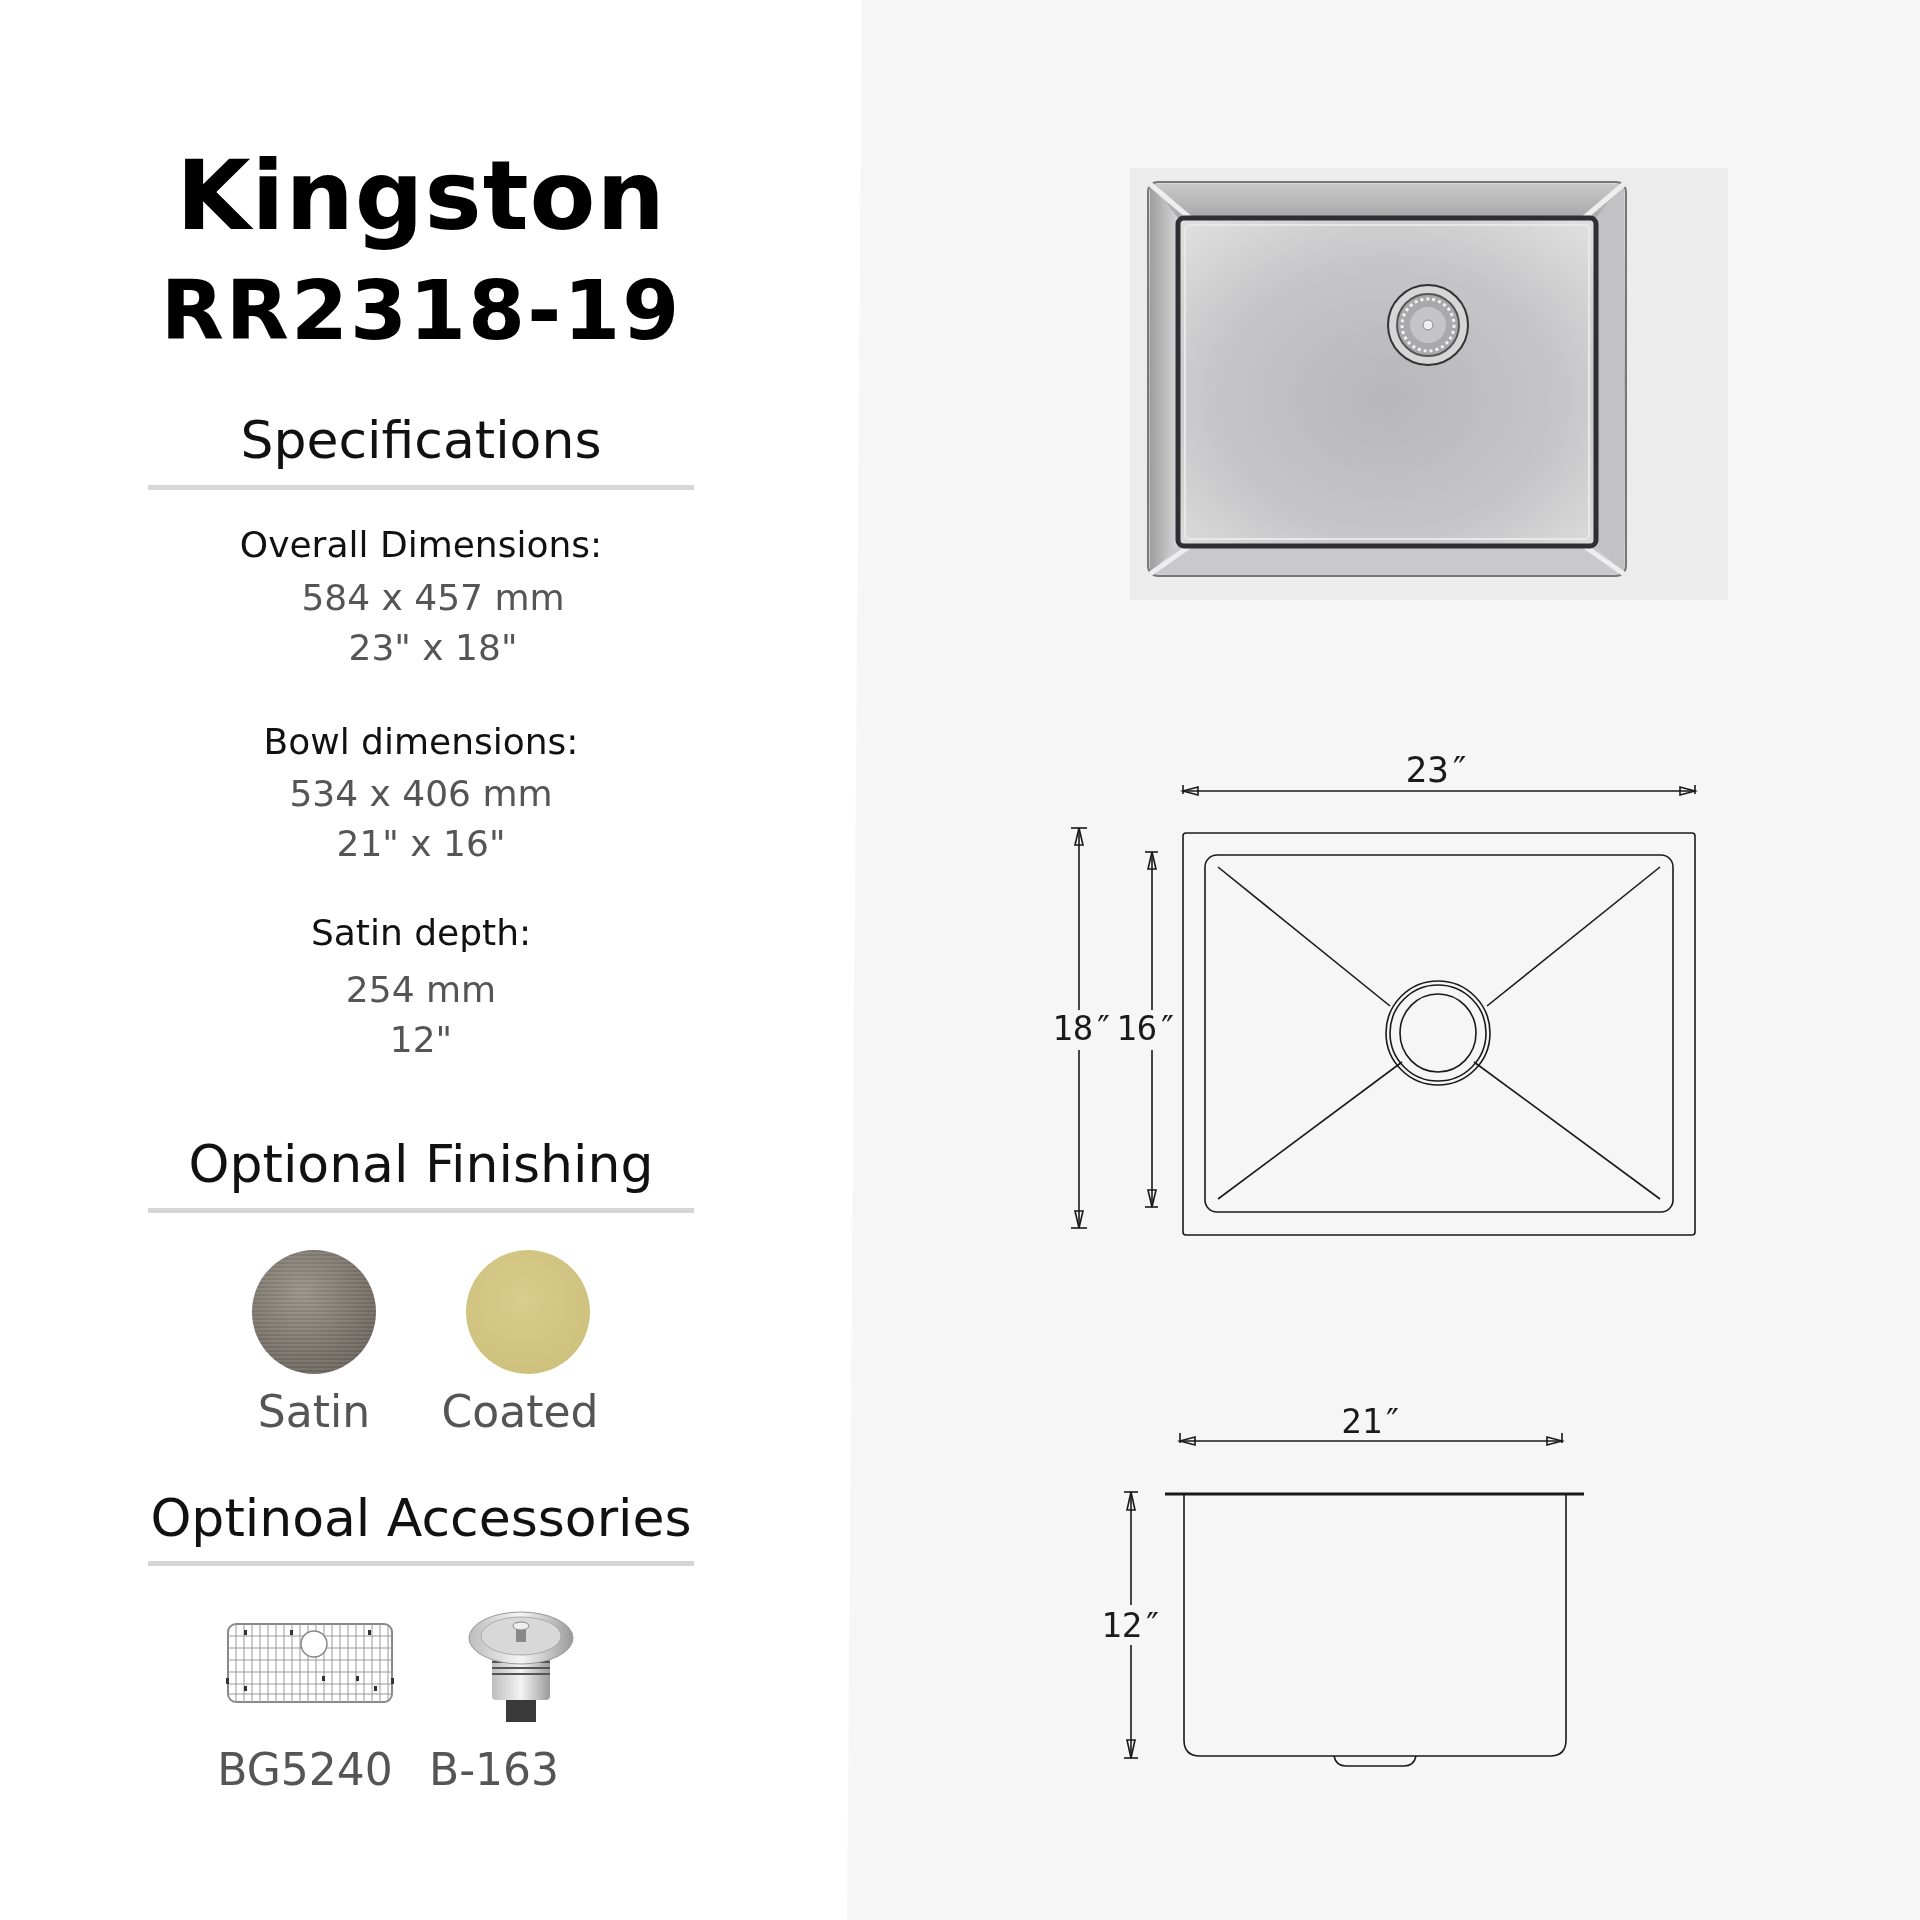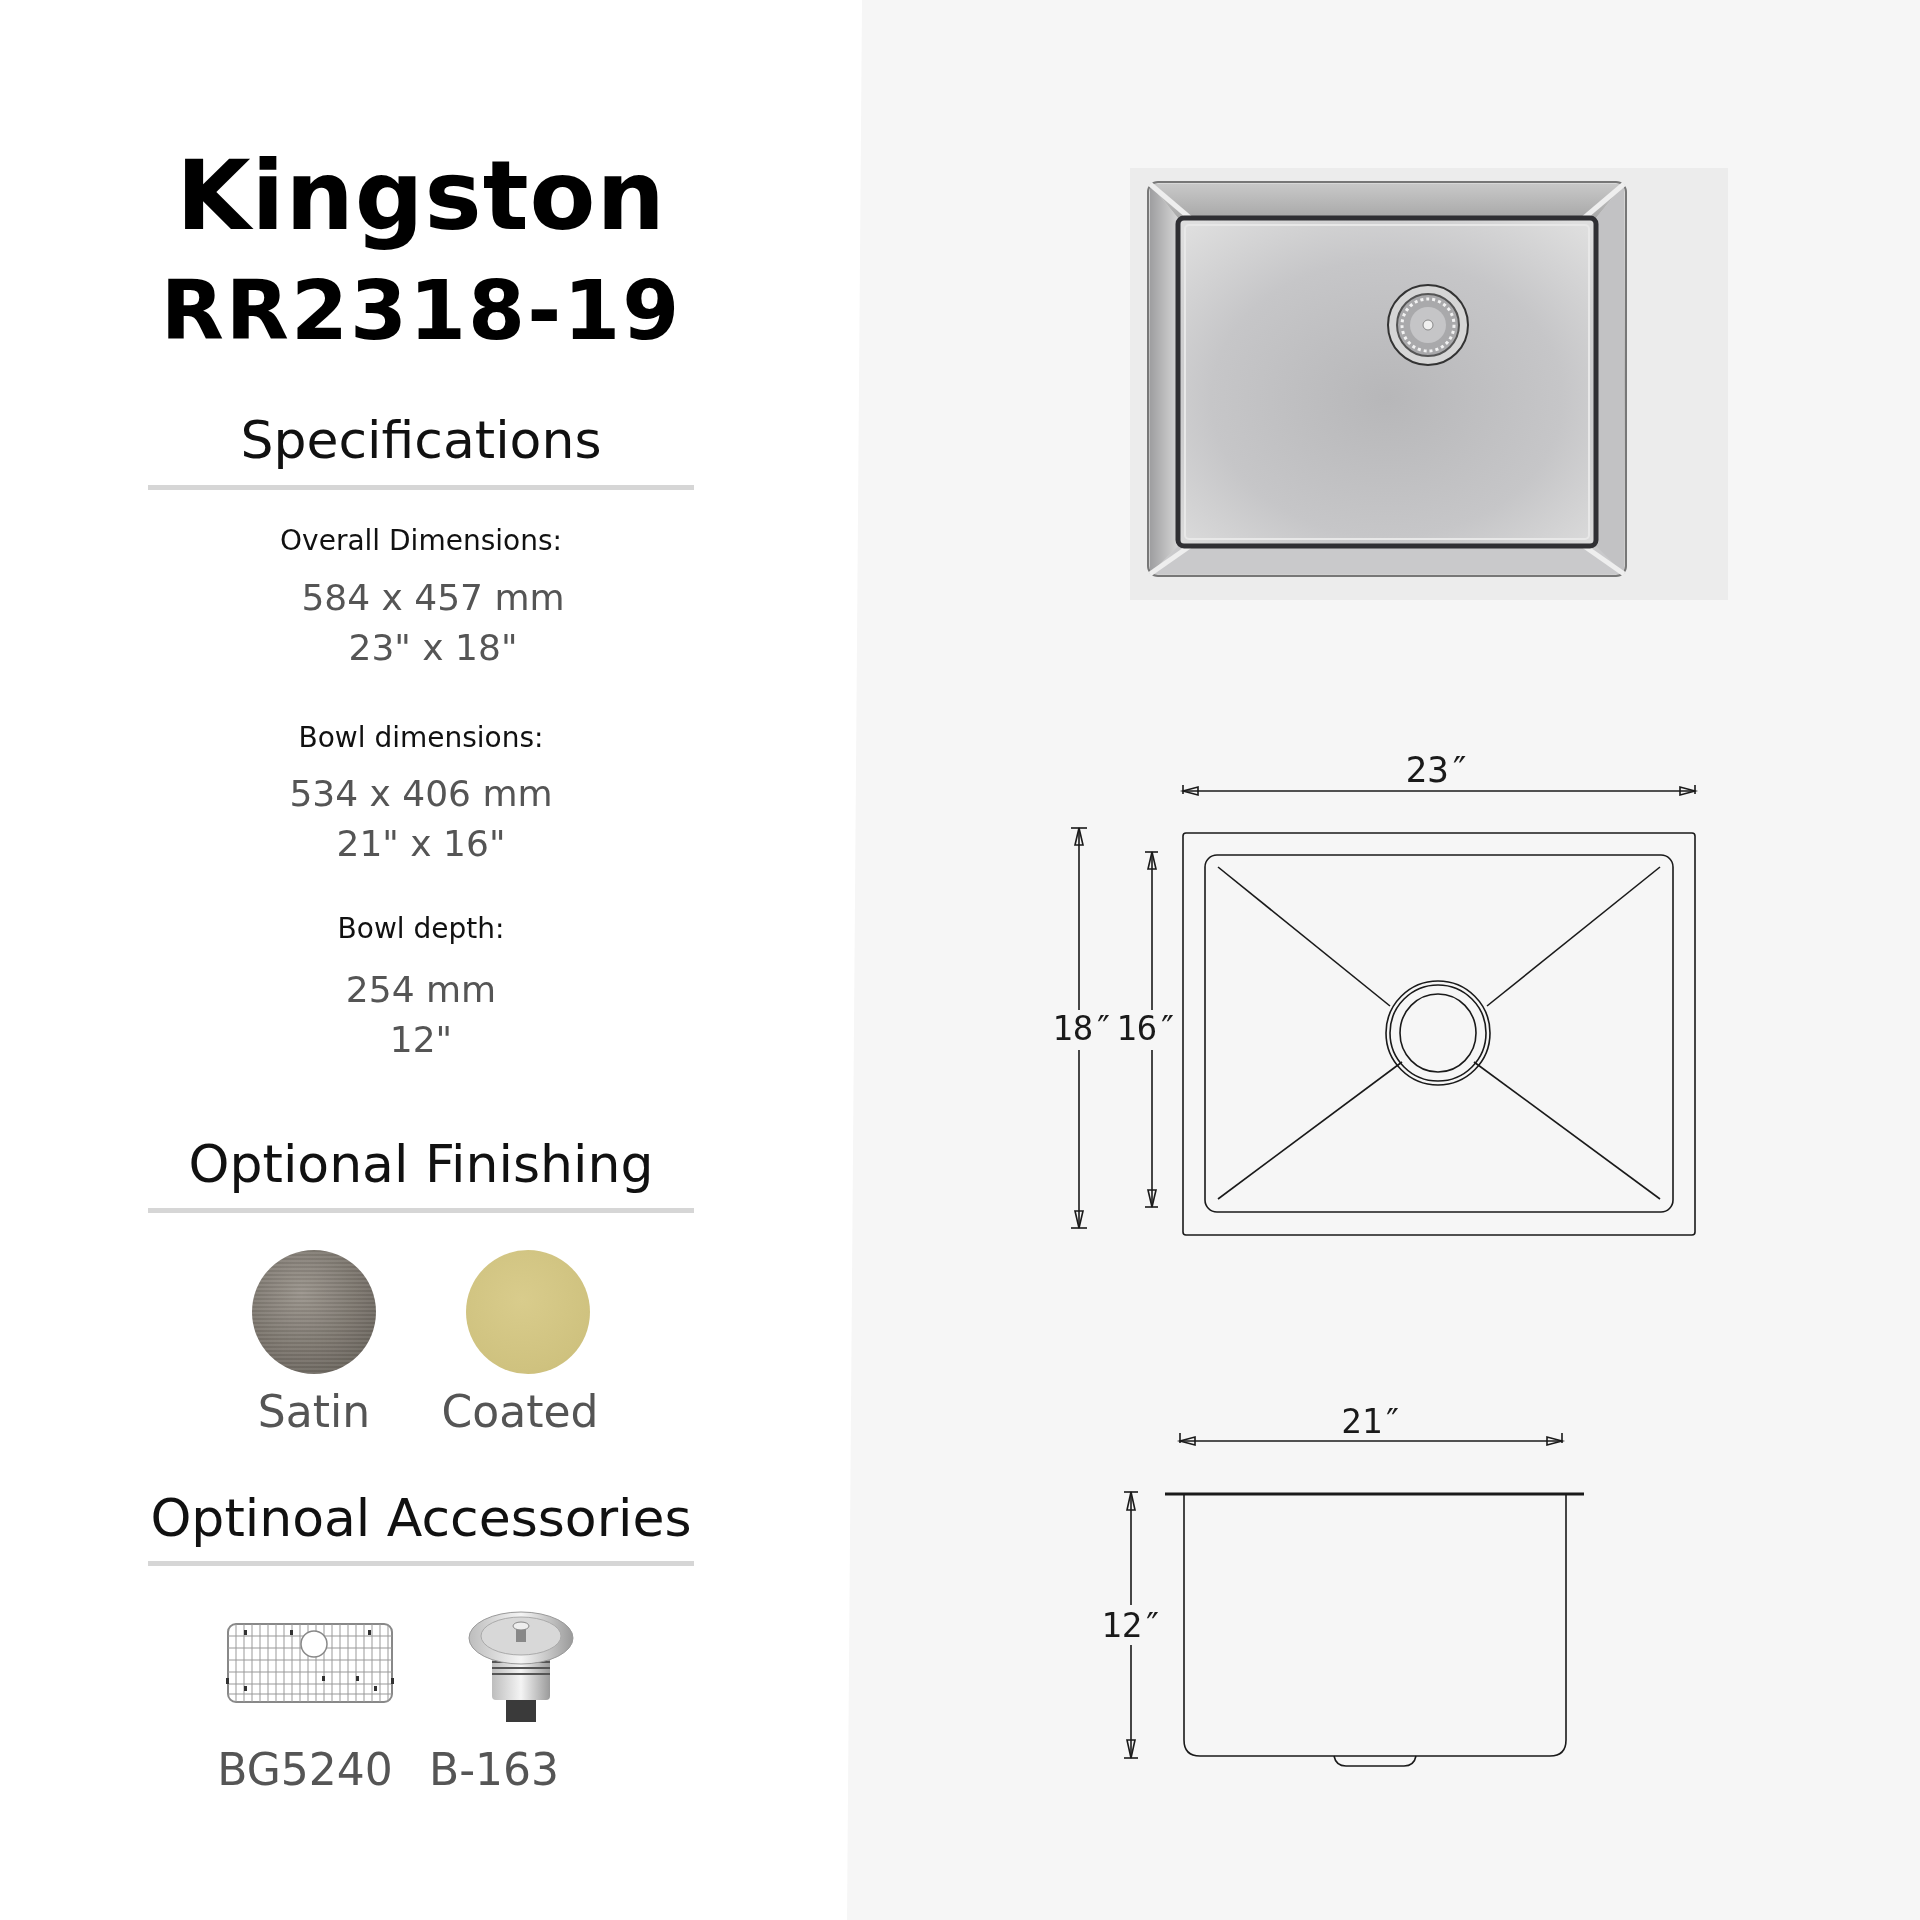--- a/index.html
+++ b/index.html
@@ -13,21 +13,21 @@
   }
 
   .left-col { position: absolute; left: 148px; top: 0; width: 546px; text-align: center; }
 
   .brand { position: absolute; left: 0; width: 546px; top: 148px; font-size: 96px; font-weight: bold; color: #000; letter-spacing: 1px; line-height: 1; }
   .model { position: absolute; left: 0; width: 546px; top: 270px; font-size: 82px; font-weight: bold; color: #000; letter-spacing: 2px; line-height: 1; }
 
   .sec-title { position: absolute; left: 0; width: 546px; font-size: 52px; color: #111; line-height: 1; }
   .sec-rule { position: absolute; left: 0; width: 546px; height: 5px; background: #d6d6d6; }
 
-  .spec-label { position: absolute; left: 0; width: 546px; font-size: 28px; color: #111; line-height: 1; }
+  .spec-label { position: absolute; left: 0; width: 546px; font-size: 36px; color: #111; line-height: 1; }
   .spec-value { position: absolute; left: 0; width: 546px; font-size: 36px; color: #555; line-height: 1; }
 
   .swatch { position: absolute; width: 124px; height: 124px; border-radius: 50%; }
   .swatch.satin { background: radial-gradient(circle at 40% 35%, #9a948c 0%, #7a746c 55%, #5f5a53 100%); }
   .swatch.coated { background: radial-gradient(circle at 45% 40%, #d9cc8c 0%, #cfc27f 70%, #c8ba76 100%); }
   .swatch.satin::after {
     content: ""; position: absolute; inset: 0; border-radius: 50%;
     background: repeating-linear-gradient(0deg, rgba(255,255,255,0.06) 0 2px, rgba(0,0,0,0.05) 2px 4px);
   }
   .item-label { position: absolute; font-size: 44px; color: #555; line-height: 1; text-align: center; }
@@ -49,21 +49,21 @@
   <div class="sec-rule" style="top:485px;"></div>
 
   <div class="spec-label" style="top:527px;">Overall Dimensions:</div>
   <div class="spec-value" style="top:580px; padding-left:24px;">584 x 457 mm</div>
   <div class="spec-value" style="top:630px; padding-left:24px;">23" x 18"</div>
 
   <div class="spec-label" style="top:724px;">Bowl dimensions:</div>
   <div class="spec-value" style="top:776px;">534 x 406 mm</div>
   <div class="spec-value" style="top:826px;">21" x 16"</div>
 
-  <div class="spec-label" style="top:915px;">Bowl depth:</div>
+  <div class="spec-label" style="top:915px;">Satin depth:</div>
   <div class="spec-value" style="top:972px;">254 mm</div>
   <div class="spec-value" style="top:1022px;">12"</div>
 
   <div class="sec-title" style="top:1138px;">Optional Finishing</div>
   <div class="sec-rule" style="top:1208px;"></div>
 
   <div class="swatch satin" style="left:104px; top:1250px;"></div>
   <div class="item-label" style="left:66px; width:200px; top:1390px;">Satin</div>
   <div class="swatch coated" style="left:318px; top:1250px;"></div>
   <div class="item-label" style="left:272px; width:200px; top:1390px;">Coated</div>

